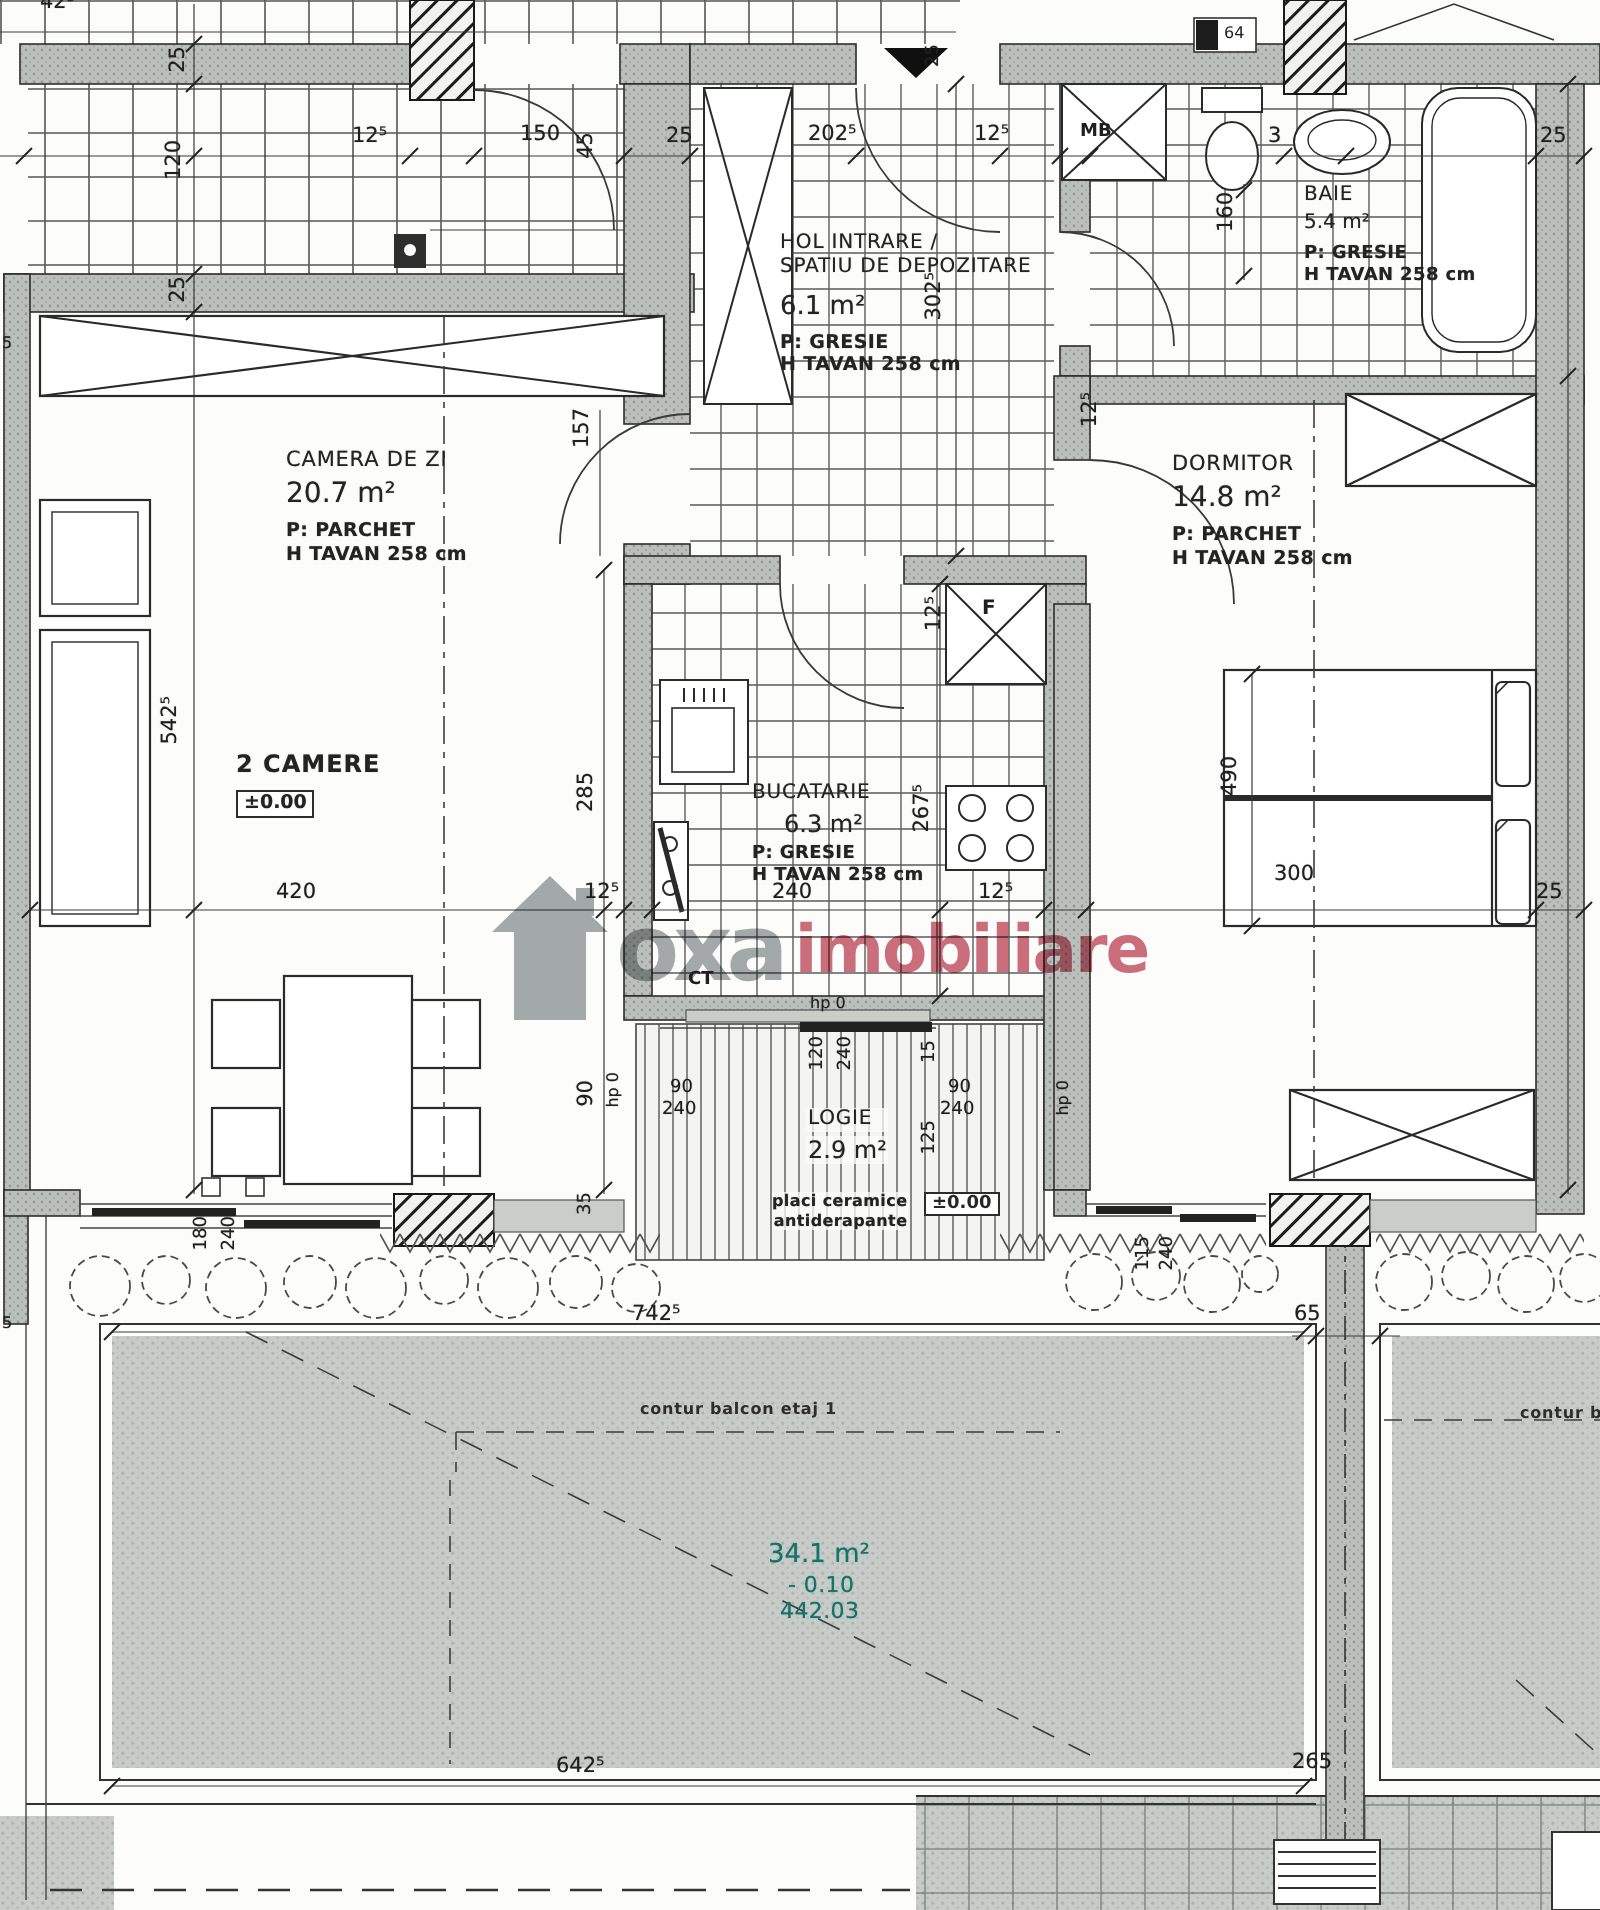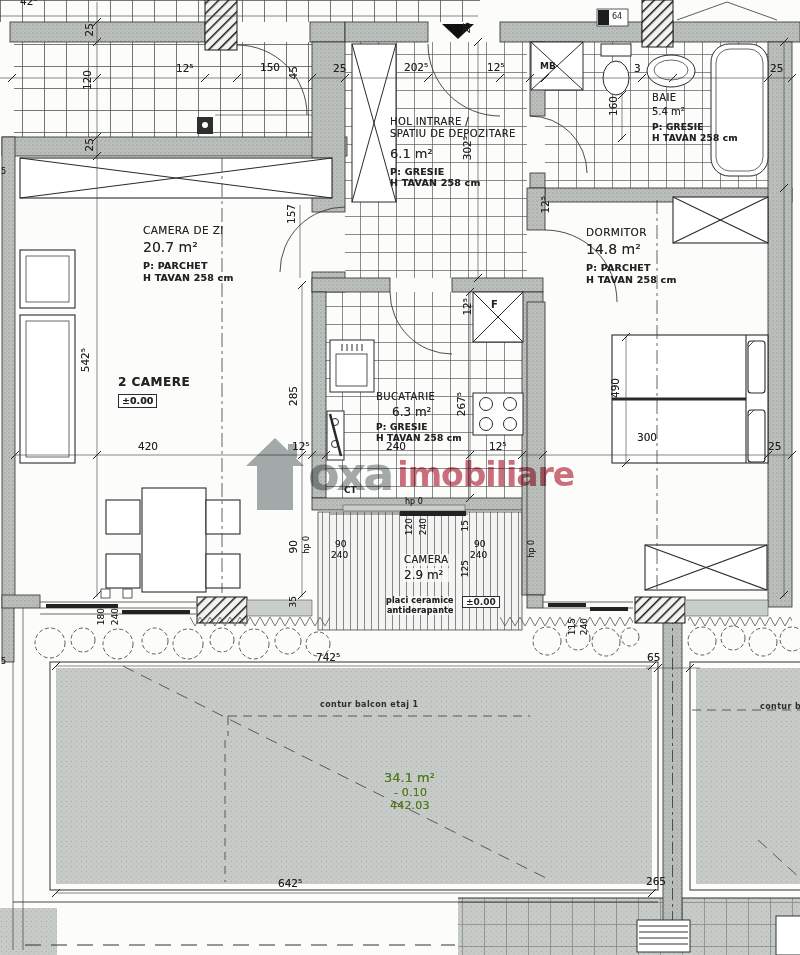--- a/index.html
+++ b/index.html
@@ -17,21 +17,21 @@
   .rlabel{position:absolute;line-height:1.2;color:#232323;text-shadow:0 0 .5px rgba(40,40,40,.5);}
   .rname{font-size:10.5px;font-weight:400;letter-spacing:.4px;white-space:nowrap;}
   .rarea{font-size:14px;font-weight:400;margin-top:2px;white-space:nowrap;}
   .rinfo{font-size:9.5px;font-weight:600;white-space:nowrap;letter-spacing:.2px;}
   .big-area{font-size:27px;font-weight:400;letter-spacing:-.5px;}
   .rooms-count{font-size:12px;font-weight:700;margin-top:13px;letter-spacing:.5px;}
   .level-box{display:inline-block;border:1.2px solid #2c2c2c;background:#fff;font-size:9.5px;
              font-weight:700;padding:0 3px;margin-top:3px;}
   .marker{position:absolute;font-size:10px;font-weight:700;color:#1e1e1e;line-height:1;}
   .contur{position:absolute;font-size:8px;font-weight:600;color:#2d2d2d;white-space:nowrap;letter-spacing:.4px;}
-  .terr{color:#4d7c0f;}
+  .terr{color:#0f766e;}
 </style>
 </head>
 <body>
 
 <div id="plan">
 
 <svg id="plan-svg" width="800" height="955">
   <defs>
     <pattern id="wallP" width="4" height="4" patternUnits="userSpaceOnUse">
       <rect width="4" height="4" fill="#bcc0bc"></rect>
@@ -396,21 +396,21 @@
   </div>
 
   <div class="rlabel" style="left:376px;top:376px;margin-top:15px;">
     <div class="rname" style="font-size:10px">BUCATARIE</div>
     <div class="rarea" style="font-size:12px;margin-left:16px">6.3 m²</div>
     <div class="rinfo" style="margin-top:3px;font-size:9px">P: GRESIE</div>
     <div class="rinfo" style="font-size:9px">H TAVAN 258 cm</div>
   </div>
 
   <div class="rlabel" style="left:403px;top:554px;">
-    <div class="rname" style="font-size:10px;background:rgba(252,252,251,.75);padding:0 1px">CAMERA</div>
+    <div class="rname" style="font-size:10px;background:rgba(252,252,251,.75);padding:0 1px">LOGIE</div>
     <div class="rarea" style="font-size:12px;background:rgba(252,252,251,.75);padding:0 1px">2.9 m²</div>
   </div>
   <div class="rlabel" style="left:386px;top:596px;text-align:right;">
     <div class="rinfo" style="font-size:8px;background:rgba(252,252,251,.75)">placi ceramice</div>
     <div class="rinfo" style="font-size:8px;background:rgba(252,252,251,.75)">antiderapante</div>
   </div>
   <span class="level-box" style="position:absolute;left:462px;top:593px;font-size:9px">±0.00</span>
 
   <div class="rlabel terr" style="left:384px;top:770px;">
     <div class="rarea" style="font-size:13px;margin:0">34.1 m²</div>

